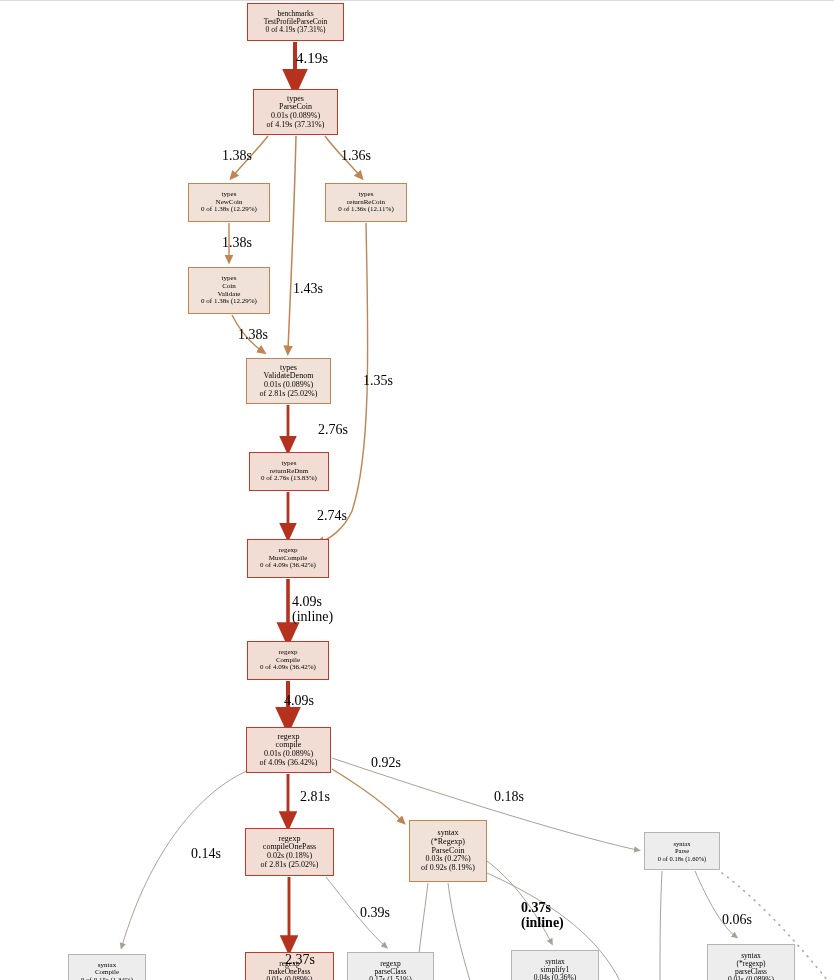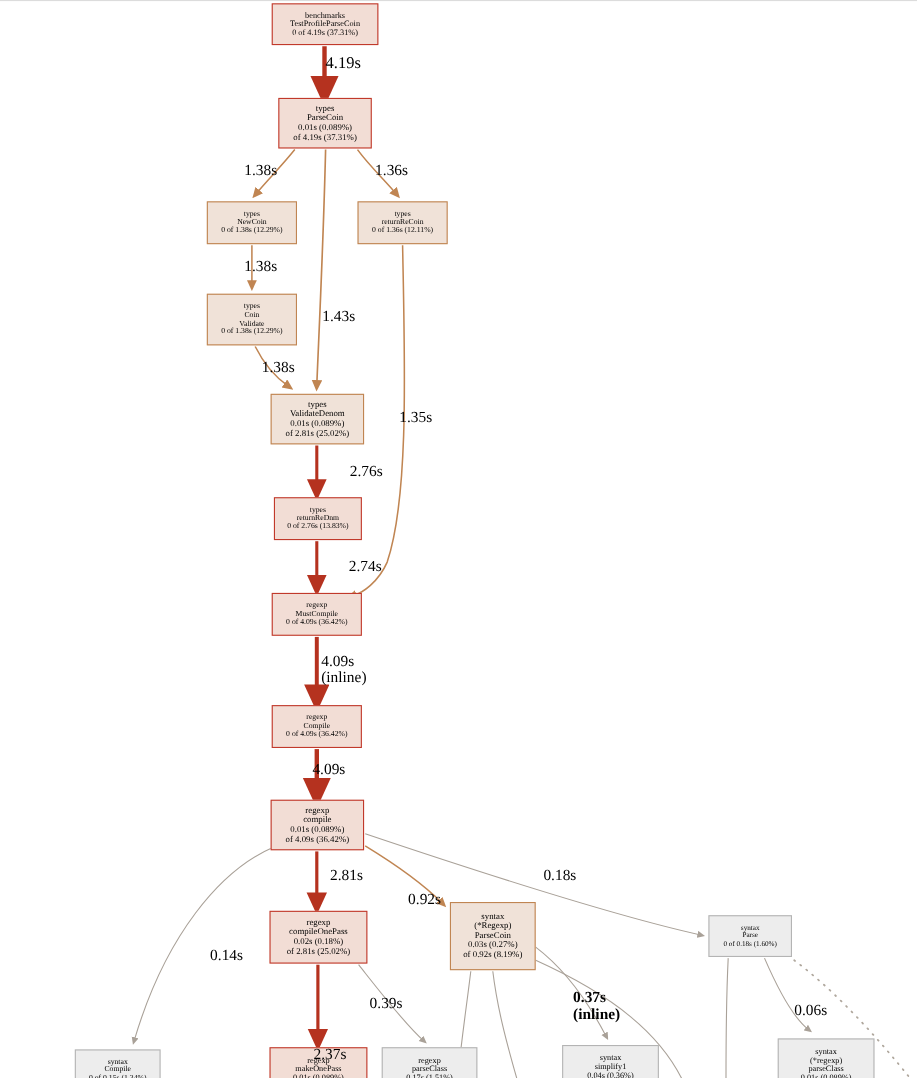--- a/index.html
+++ b/index.html
@@ -251,22 +251,22 @@
   <div class="edge-label" style="left:293px;top:235px;margin-top:46px;">1.43s</div>
   <div class="edge-label" style="left:222px;top:235px;">1.38s</div>
   <div class="edge-label" style="left:238px;top:327px;">1.38s</div>
   <div class="edge-label" style="left:363px;top:373px;">1.35s</div>
   <div class="edge-label" style="left:282px;top:422px;margin-left:36px;">2.76s</div>
   <div class="edge-label" style="left:283px;top:508px;margin-left:34px;">2.74s</div>
   <div class="edge-label" style="left:292px;top:594px;white-space:pre;">4.09s
 (inline)</div>
   <div class="edge-label" style="left:284px;top:693px;">4.09s</div>
   <div class="edge-label" style="left:300px;top:789px;">2.81s</div>
-  <div class="edge-label" style="left:371px;top:811px;">0.92s</div>
+  <div class="edge-label" style="left:371px;top:755px;">0.92s</div>
   <div class="edge-label" style="left:494px;top:789px;">0.18s</div>
-  <div class="edge-label" style="left:191px;top:846px;margin-top:16px;">0.14s</div>
+  <div class="edge-label" style="left:191px;top:846px;">0.14s</div>
   <div class="edge-label" style="left:285px;top:952px;">2.37s</div>
-  <div class="edge-label" style="left:336px;top:905px;">0.39s</div>
+  <div class="edge-label" style="left:360px;top:905px;">0.39s</div>
   <div class="edge-label" style="left:521px;top:900px;white-space:pre;font-weight:bold;">0.37s
 (inline)</div>
   <div class="edge-label" style="left:722px;top:912px;">0.06s</div>
 
 </div>
 
 </body></html>

